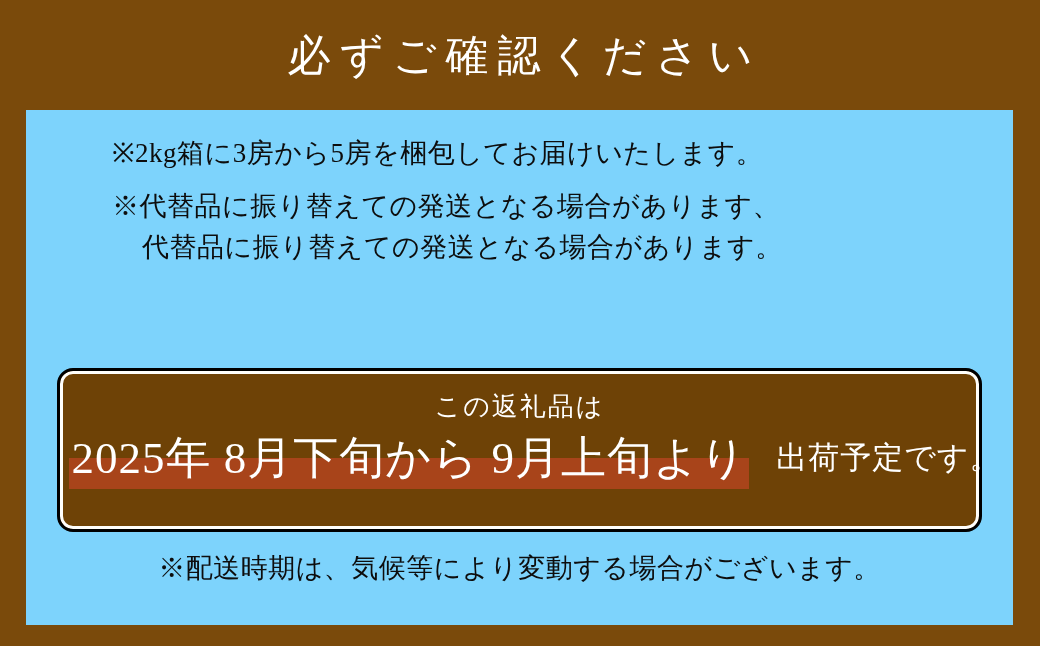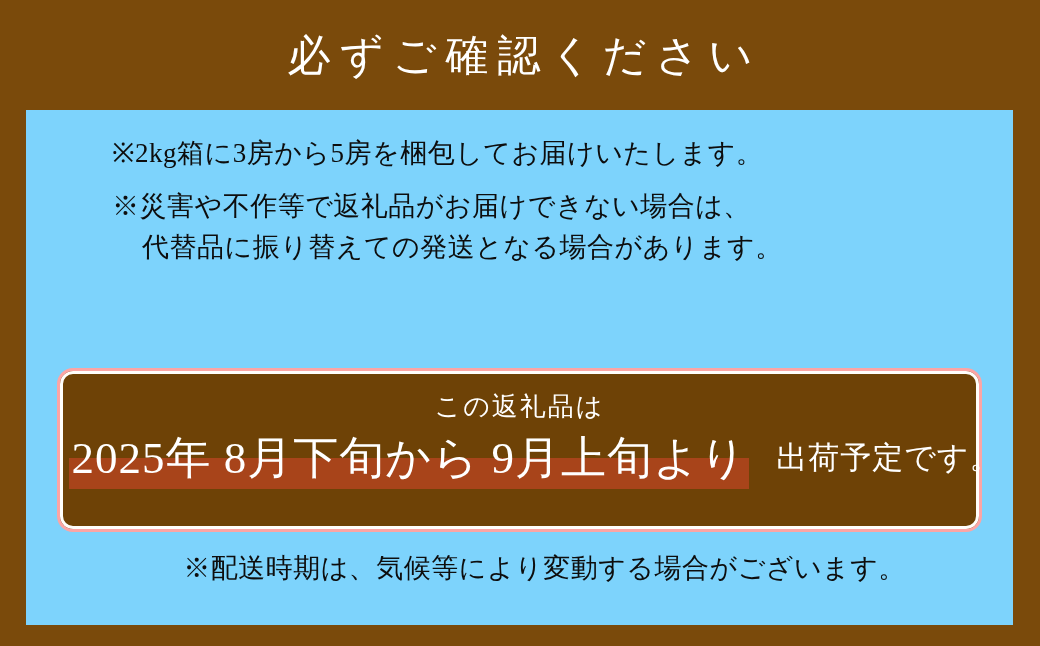--- a/index.html
+++ b/index.html
@@ -75,21 +75,21 @@
   }
 
   
   .ship-box {
     position: absolute;
     left: 31px;
     top: 258px;
     width: 925px;
     height: 164px;
     background: #6e4206;
-    border: 3px solid #fca5a5;
+    border: 3px solid #000000;
     border-radius: 16px;
     box-shadow: inset 0 0 0 3px #fffefb;
     box-sizing: border-box;
   }
   .ship-lead {
     position: absolute;
     left: 0;
     top: 18px;
     width: 100%;
     text-align: center;
@@ -145,40 +145,39 @@
   .footnote {
     position: absolute;
     left: 0;
     top: 440px;
     width: 100%;
     text-align: center;
     color: #0d0d0d;
     font-size: 27px;
     letter-spacing: 0.5px;
     white-space: nowrap;
-    margin-left: 25px;
   }
 </style>
 </head>
 <body>
 
 <div class="page">
 
   <div class="header">
     <div class="header-title">必ずご確認ください</div>
   </div>
 
   <div class="panel">
 
     <div class="notes">
       <div class="note">
         <span>※2kg箱に3房から5房を梱包してお届けいたします。</span>
       </div>
       <div class="note">
-        <span>※災害や不作等で返礼品がお届けできない場合は、</span>
+        <span>※代替品に振り替えての発送となる場合があります、</span>
         <span class="note-sub">代替品に振り替えての発送となる場合があります。</span>
       </div>
     </div>
 
     <div class="ship-box">
       <div class="ship-lead">この返礼品は</div>
       <div class="ship-date-row">
         <span class="hl"><span>2025年 8月下旬から 9月上旬より</span></span>
         <span class="ship-tail">出荷予定です。</span>
       </div>

